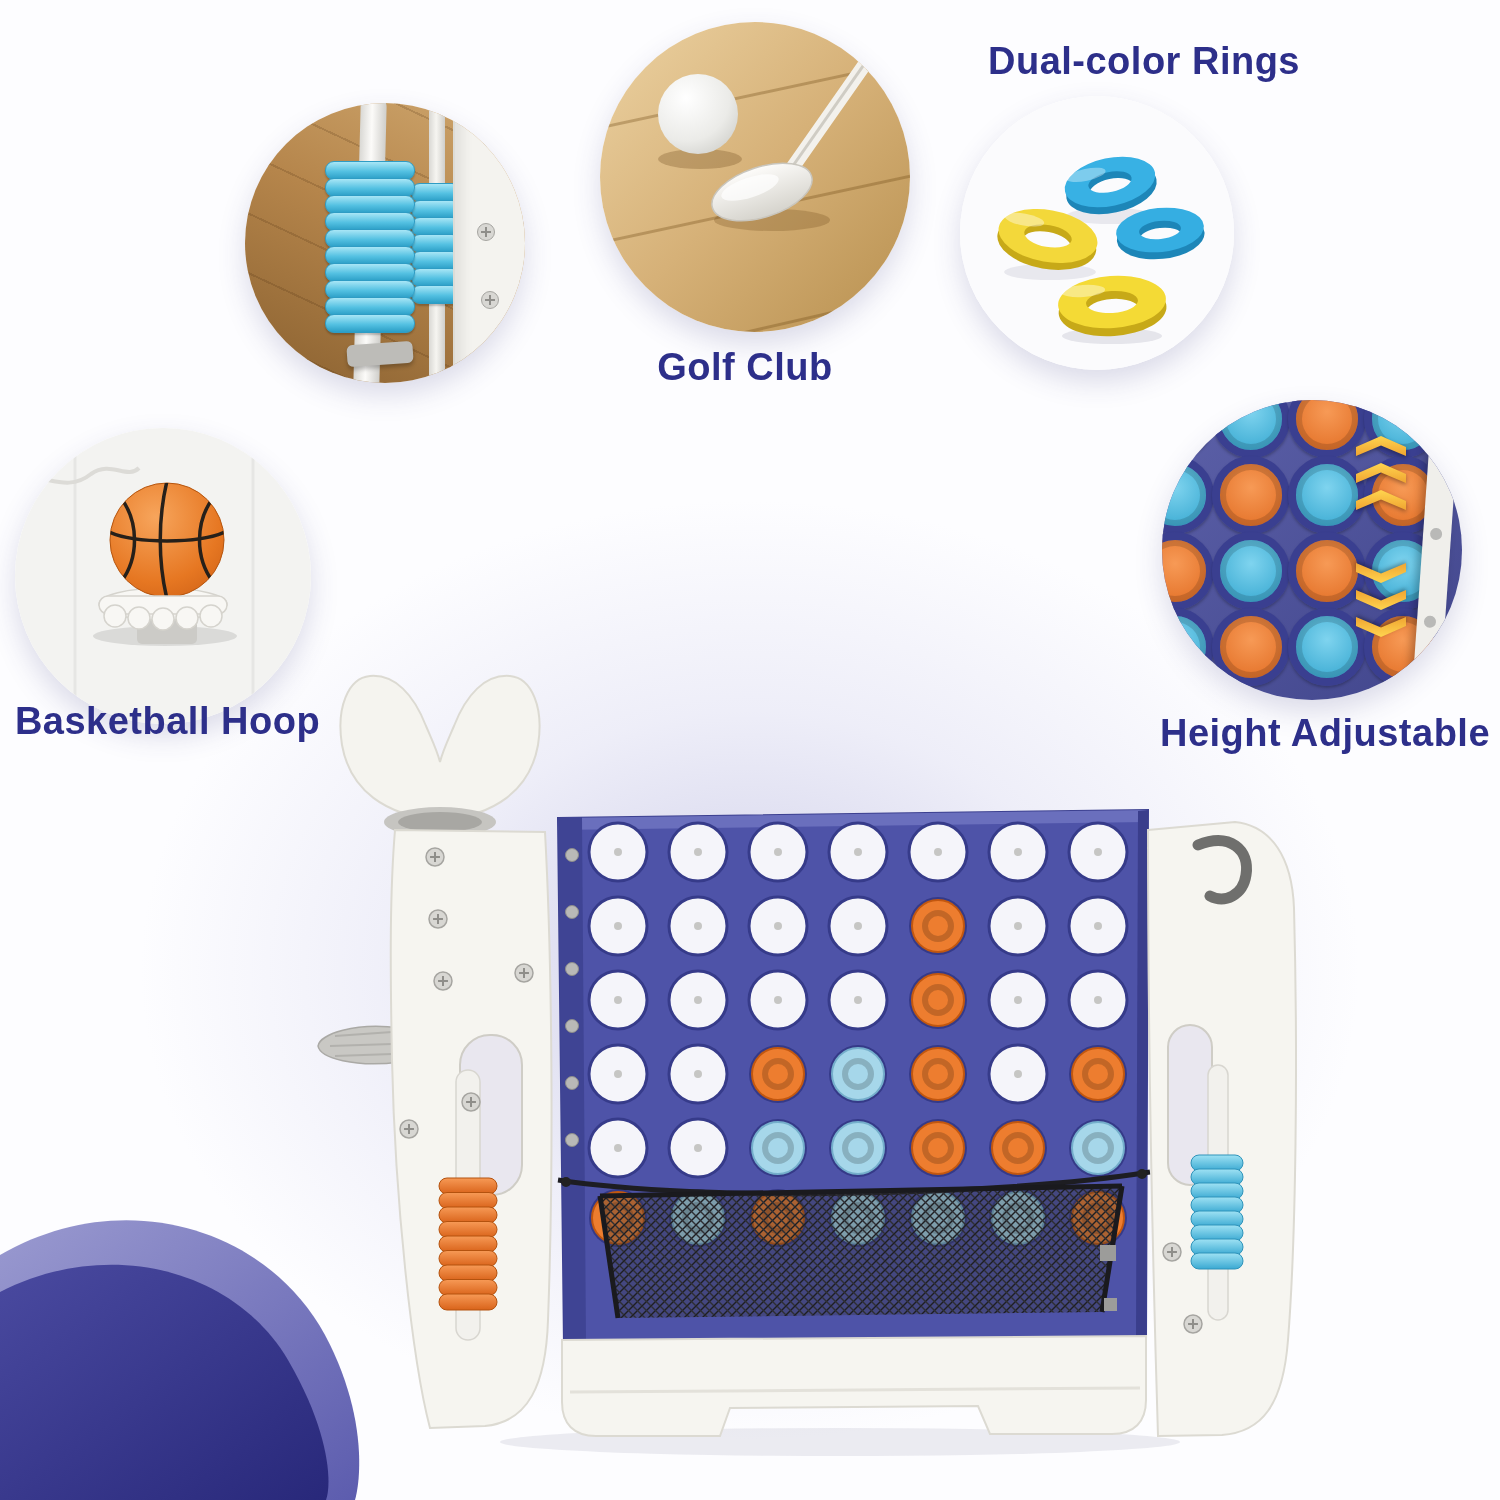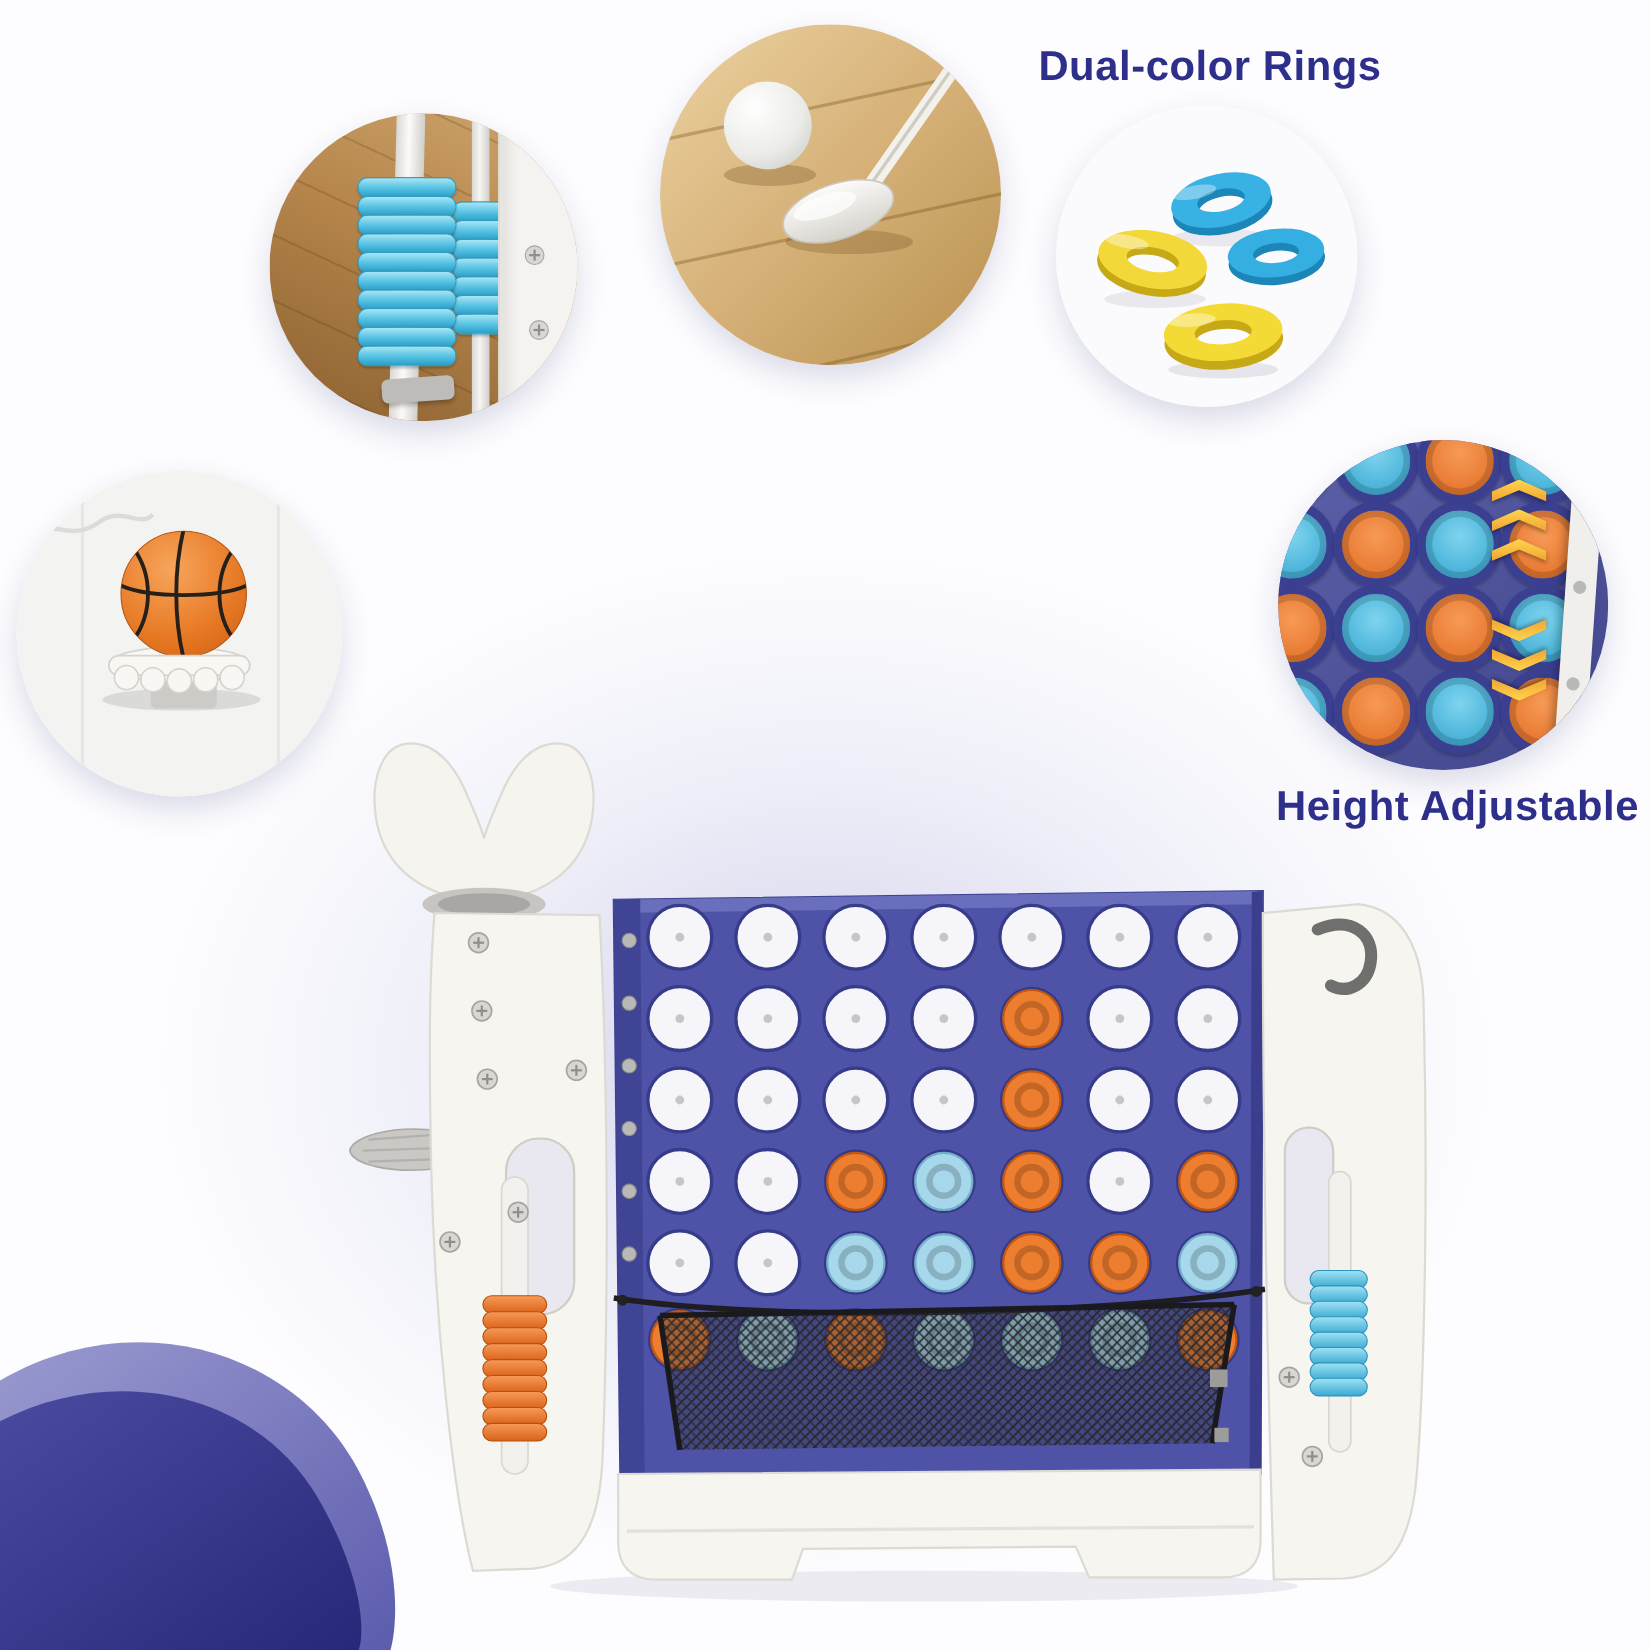--- a/index.html
+++ b/index.html
@@ -4,21 +4,21 @@
 <style>
   html,body{margin:0;padding:0;background:#ffffff;}
   #canvas{position:relative;width:1500px;height:1500px;overflow:hidden;
           font-family:"Liberation Sans",sans-serif;background:#fdfdff;}
   .glow{position:absolute;left:140px;top:500px;width:1220px;height:940px;border-radius:50%;
         background:radial-gradient(closest-side,rgba(168,168,214,0.55),rgba(203,203,233,0.30) 55%,rgba(255,255,255,0) 100%);}
   .feature-label{position:absolute;font-weight:700;font-size:38px;color:#2d2f8a;
                  text-align:center;letter-spacing:0.5px;z-index:5;}
   #lab-ring{left:160px;top:48px;width:440px;}
   #lab-golf{left:590px;top:346px;width:310px;}
-  #lab-rings{left:900px;top:40px;width:400px;}
+  #lab-rings{left:944px;top:40px;width:400px;}
   #lab-basket{left:0px;top:700px;width:335px;}
   #lab-height{left:1120px;top:712px;width:410px;}
 
   .bubble{position:absolute;border-radius:50%;overflow:hidden;z-index:4;
           box-shadow:0 12px 28px rgba(60,60,130,0.18);background:#fff;}
   #b1{left:245px;top:103px;width:280px;height:280px;}
   #b2{left:600px;top:22px;width:310px;height:310px;}
   #b3{left:960px;top:96px;width:274px;height:274px;}
   #b4{left:15px;top:428px;width:296px;height:296px;}
   #b5{left:1162px;top:400px;width:300px;height:300px;}
@@ -71,21 +71,23 @@
   #product{position:absolute;left:300px;top:640px;width:1000px;height:820px;z-index:2;}
   #wave{position:absolute;left:0;top:1200px;width:420px;height:300px;z-index:1;}
   .bubble-svg{position:absolute;inset:0;width:100%;height:100%;}
 </style>
 </head>
 <body>
 
 <div id="canvas">
   <div class="glow"></div>
 
+  <div class="feature-label" id="lab-golf">Golf Club</div>
   <div class="feature-label" id="lab-rings">Dual-color Rings</div>
+  <div class="feature-label" id="lab-basket">Basketball Hoop</div>
   <div class="feature-label" id="lab-height">Height Adjustable</div>
 
   <div class="bubble" id="b1">
     <div class="b1-wood"></div>
     <div class="b1-pole2"></div>
     <div id="b1-coil2">
         <div class="ring" style="top: 80px; left: 166px; width: 48px;"></div>
         <div class="ring" style="top: 97px; left: 166px; width: 48px;"></div>
         <div class="ring" style="top: 114px; left: 166px; width: 48px;"></div>
         <div class="ring" style="top: 131px; left: 166px; width: 48px;"></div>

